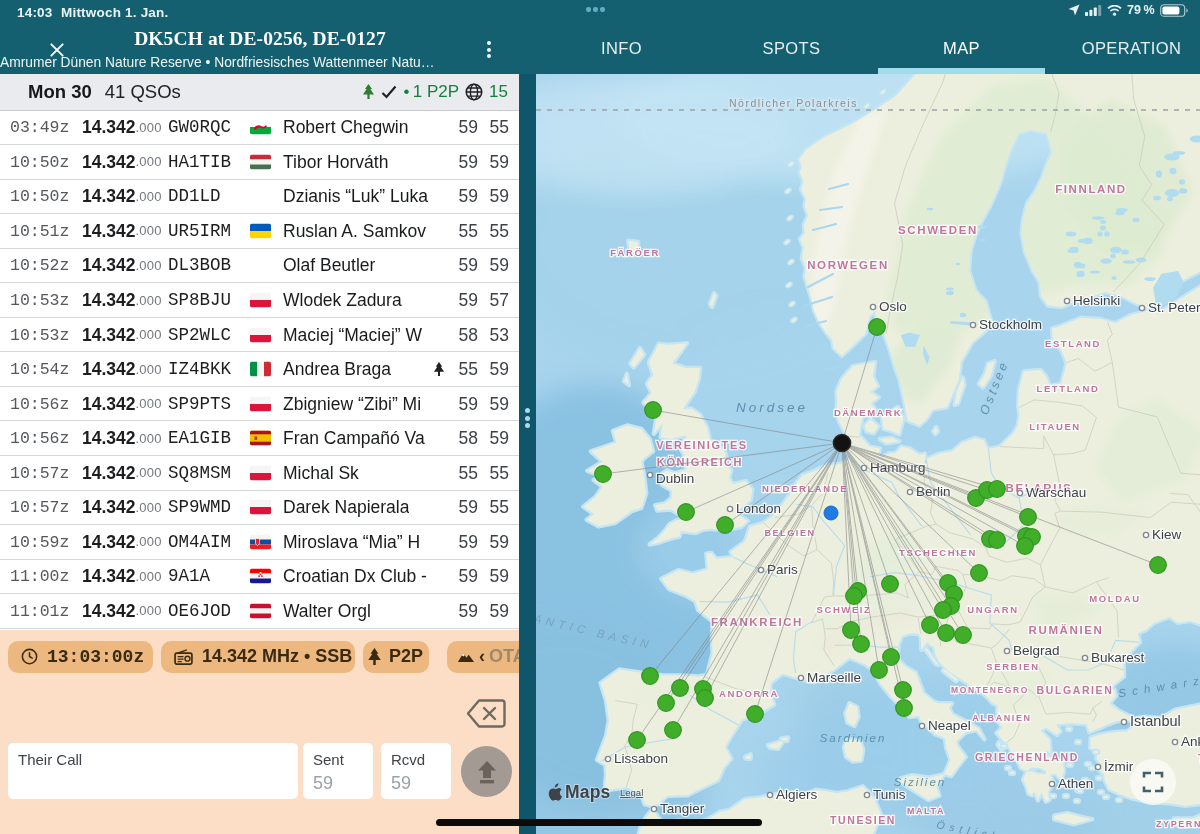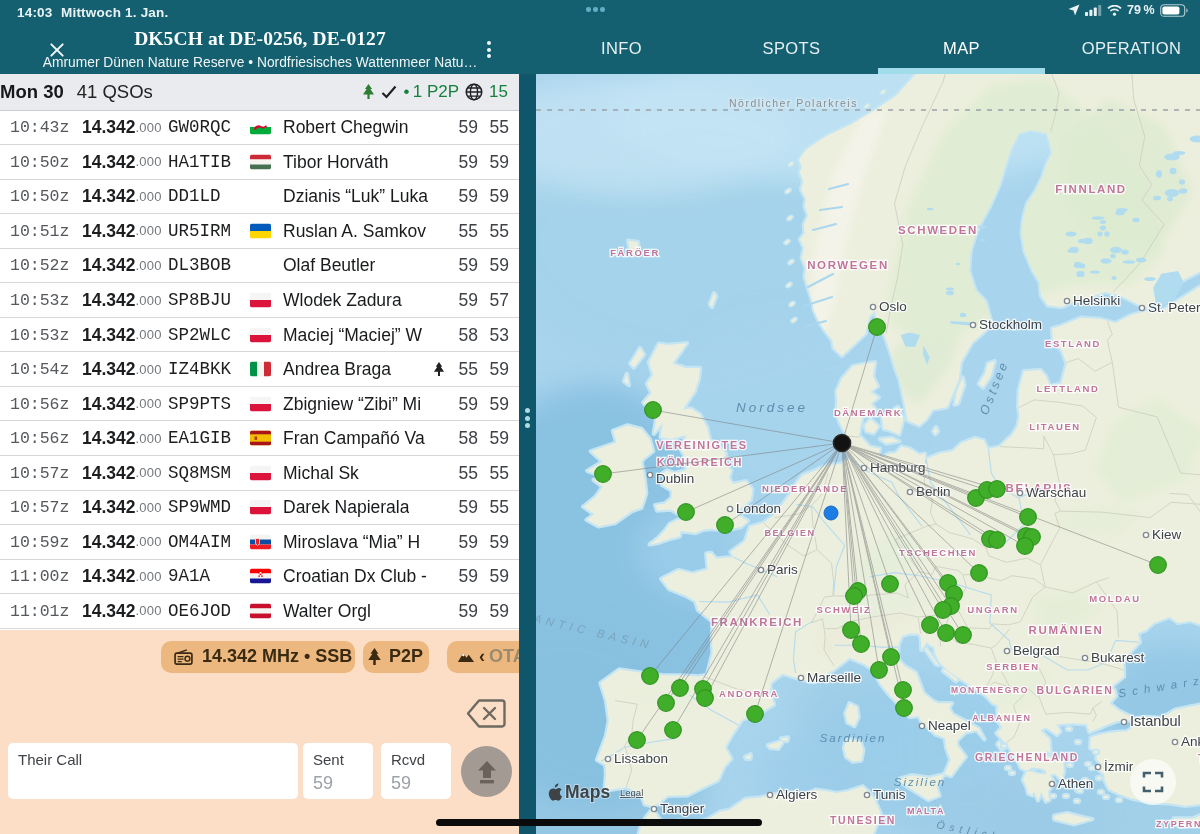--- a/index.html
+++ b/index.html
@@ -9,29 +9,29 @@
 #stime{position:absolute;left:17px;top:5px;font-size:13.5px;font-weight:bold;color:#e9f3f6;letter-spacing:.2px}
 #sdate{position:absolute;left:61px;top:5px;font-size:13.5px;font-weight:bold;color:#e9f3f6;letter-spacing:.2px}
 #sdots{position:absolute;left:586px;top:7px;line-height:0}
 #sdots i{display:inline-block;width:4.6px;height:4.6px;border-radius:50%;background:#62aec4;margin-right:2.6px}
 #sicons{position:absolute;left:1068px;top:3px;display:flex;align-items:center;gap:5px}
 #sicons .pct{font-size:12.5px;color:#e8f2f5;font-weight:bold}
 #xbtn{position:absolute;left:49px;top:42px;width:16px;height:16px}
 #xbtn:before,#xbtn:after{content:"";position:absolute;left:-1px;top:7px;width:18px;height:2px;background:#f2f7f8;border-radius:1px}
 #xbtn:before{transform:rotate(45deg)}#xbtn:after{transform:rotate(-45deg)}
 #title{position:absolute;left:0;top:28px;width:520px;text-align:center;font-family:"Liberation Serif",serif;font-weight:bold;font-size:19.5px;color:#fbfdfd;letter-spacing:.1px}
-#subtitle{position:absolute;left:0;top:55px;width:520px;text-align:center;font-size:13.8px;color:#eef5f6}
+#subtitle{position:absolute;left:0;top:55px;width:520px;font-size:13.8px;color:#eef5f6}
 #menu3{position:absolute;left:487px;top:41px}
 #menu3 i{display:block;width:4px;height:4px;border-radius:50%;background:#f2f7f8;margin-bottom:2.6px}
 .tab{position:absolute;top:39px;width:167px;text-align:center;font-size:16.5px;color:#e6eff2;letter-spacing:.4px}
 #tabu{position:absolute;left:878px;top:68px;width:167px;height:6px;background:#a0dcea}
 
 #panel{position:absolute;left:0;top:74px;width:519px;height:760px;background:#fff}
 #lhead{position:absolute;left:0;top:0;width:519px;height:36.5px;background:#e9ebee;border-bottom:1px solid #c9cdd2;display:flex;align-items:center}
-#lhead .d{font-size:18.5px;font-weight:bold;color:#17181a;margin-left:0}
+#lhead .d{font-size:18.5px;font-weight:bold;color:#17181a;margin-left:28px}
 #lhead .q{font-size:18.5px;color:#222;margin-left:13px}
 #lhead .right{position:absolute;right:11px;display:flex;align-items:center;gap:6px;font-size:17px;color:#15803d}
 #rows{position:absolute;left:0;top:36.5px;width:519px}
 .row{position:relative;height:34.55px;border-bottom:1.6px solid #d4d8db;background:#fff}
 .row span{position:absolute;top:50%;transform:translateY(-50%);white-space:nowrap}
 .tm{left:10px;font-family:"Liberation Mono",monospace;font-size:16.5px;color:#55585d}
 .fq{left:82px;font-size:17.5px;font-weight:bold;color:#1d1e20}
 .fq2{font-size:13px;font-weight:normal;color:#74787d;letter-spacing:.2px}
 .cs{left:168px;font-family:"Liberation Mono",monospace;font-size:17.5px;color:#1d1e20}
 .flag{left:250px;width:21px;height:15px}
@@ -122,21 +122,21 @@
           <svg class="globe" width="18" height="18" viewBox="0 0 20 20">
             <circle cx="10" cy="10" r="8.6" fill="none" stroke="#1e2022" stroke-width="1.7"></circle>
             <ellipse cx="10" cy="10" rx="4" ry="8.6" fill="none" stroke="#1e2022" stroke-width="1.5"></ellipse>
             <path d="M1.6,10 H18.4 M2.8,5.5 H17.2 M2.8,14.5 H17.2" stroke="#1e2022" stroke-width="1.5" fill="none"></path>
           </svg>
           <span>15</span>
         </span>
  </div>
  <div id="rows">
         <div class="row">
-<span class="tm">10:43z</span>
+<span class="tm">03:49z</span>
           <span class="fq">14.342<span class="fq2">.000</span></span>
           <span class="cs">GW0RQC</span>
 <span class="flag">
             <svg class="fl" width="21" height="15" viewBox="0 0 21 15">
               <defs></defs>
               <rect width="21" height="7.5" fill="#fff"></rect>
               <rect y="7.5" width="21" height="7.5" fill="#00ab39"></rect>
               <path d="M4,8.5 C6,5.5 9,5 11,6.5 C13,8 15,7 16,5.5 L17,7 C15.5,9 13,9.5 11,8.5 C9,7.5 7,8.5 6,10 L4.5,10.5 Z" fill="#d30731"></path>
             </svg>
           </span>
@@ -373,20 +373,27 @@
               <rect y="10" width="21" height="5" fill="#c8102e"></rect>
             </svg>
           </span>
           <span class="nm">Walter Orgl</span>
           <span class="ticon"></span>
 <span class="s1">59</span>
           <span class="s2">59</span>
         </div>
       </div>
  <div id="op">
+  <div class="pill" id="pill1">
+          <svg width="17" height="17" viewBox="0 0 20 20">
+            <circle cx="10" cy="10" r="8.4" fill="none" stroke="#3a2a12" stroke-width="1.8"></circle>
+            <path d="M10,5.5 V10 L13.2,12" stroke="#3a2a12" stroke-width="1.8" fill="none" stroke-linecap="round"></path>
+          </svg>
+          <span class="t">13:03:00z</span>
+        </div>
   <div class="pill" id="pill2">
           <svg width="19" height="16" viewBox="0 0 22 19">
             <rect x="1" y="5" width="20" height="13" rx="2.2" fill="none" stroke="#3a2a12" stroke-width="2"></rect>
             <path d="M4,5 L15,1" stroke="#3a2a12" stroke-width="1.8"></path>
             <circle cx="15.7" cy="11.5" r="2.9" fill="none" stroke="#3a2a12" stroke-width="1.7"></circle>
             <path d="M4,9 h7 M4,12 h7 M4,15 h5" stroke="#3a2a12" stroke-width="1.6"></path>
           </svg>
           <span>14.342 MHz • SSB</span>
         </div>
   <div class="pill" id="pill3">

